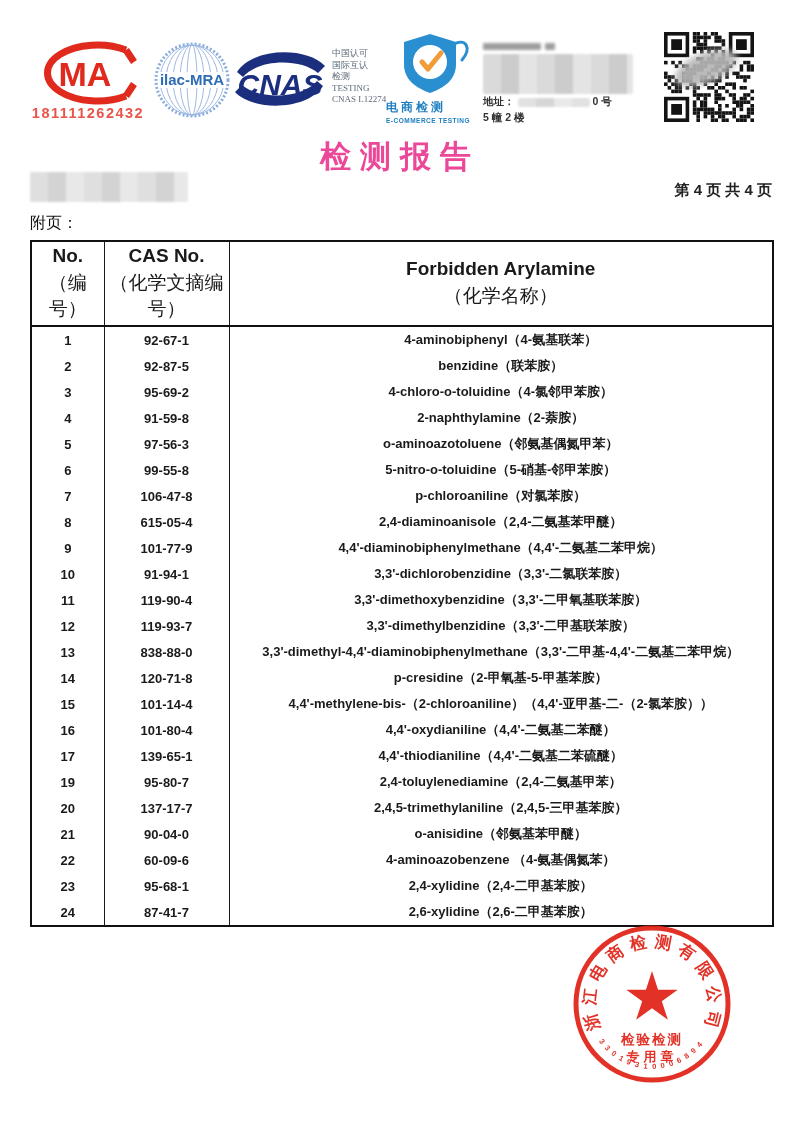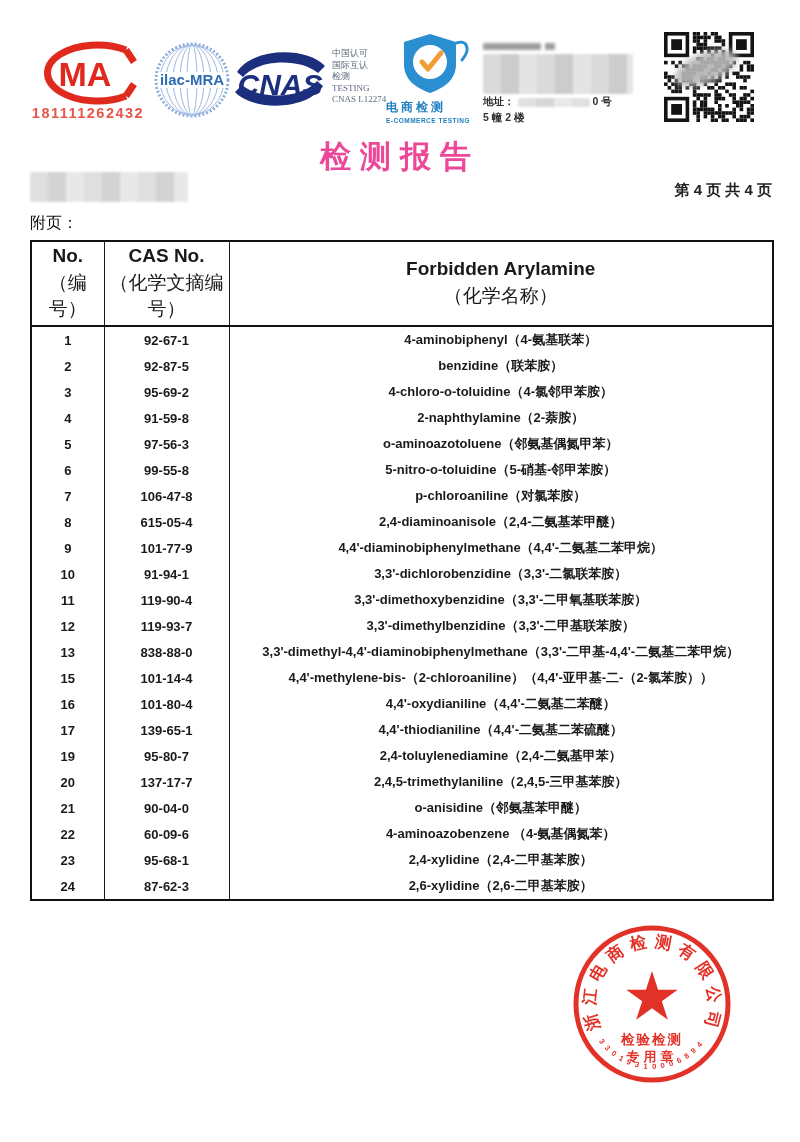--- a/index.html
+++ b/index.html
@@ -455,20 +455,25 @@
             <td>12</td>
             <td>119-93-7</td>
             <td>3,3'-dimethylbenzidine（3,3'-二甲基联苯胺）</td>
           </tr>
           <tr>
             <td>13</td>
             <td>838-88-0</td>
             <td>3,3'-dimethyl-4,4'-diaminobiphenylmethane（3,3'-二甲基-4,4'-二氨基二苯甲烷）</td>
           </tr>
           <tr>
+            <td>14</td>
+            <td>120-71-8</td>
+            <td>p-cresidine（2-甲氧基-5-甲基苯胺）</td>
+          </tr>
+          <tr>
             <td>15</td>
             <td>101-14-4</td>
             <td>4,4'-methylene-bis-（2-chloroaniline）（4,4'-亚甲基-二-（2-氯苯胺））</td>
           </tr>
           <tr>
             <td>16</td>
             <td>101-80-4</td>
             <td>4,4'-oxydianiline（4,4'-二氨基二苯醚）</td>
           </tr>
           <tr>
@@ -496,21 +501,21 @@
             <td>60-09-6</td>
             <td>4-aminoazobenzene （4-氨基偶氮苯）</td>
           </tr>
           <tr>
             <td>23</td>
             <td>95-68-1</td>
             <td>2,4-xylidine（2,4-二甲基苯胺）</td>
           </tr>
           <tr>
             <td>24</td>
-            <td>87-62-3</td>
+            <td>87-41-7</td>
             <td>2,6-xylidine（2,6-二甲基苯胺）</td>
           </tr>
         </tbody>
     </table>
   </div>
 
   <div class="stamp">
     <svg width="172" height="172" viewBox="-86 -86 172 172">
       <circle cx="0" cy="0" r="76" fill="none" stroke="#e02318" stroke-width="5"></circle>
       <path id="sealArcTop" d="M -51.66 24.09 A 57 57 0 1 1 51.66 24.09" fill="none"></path>

